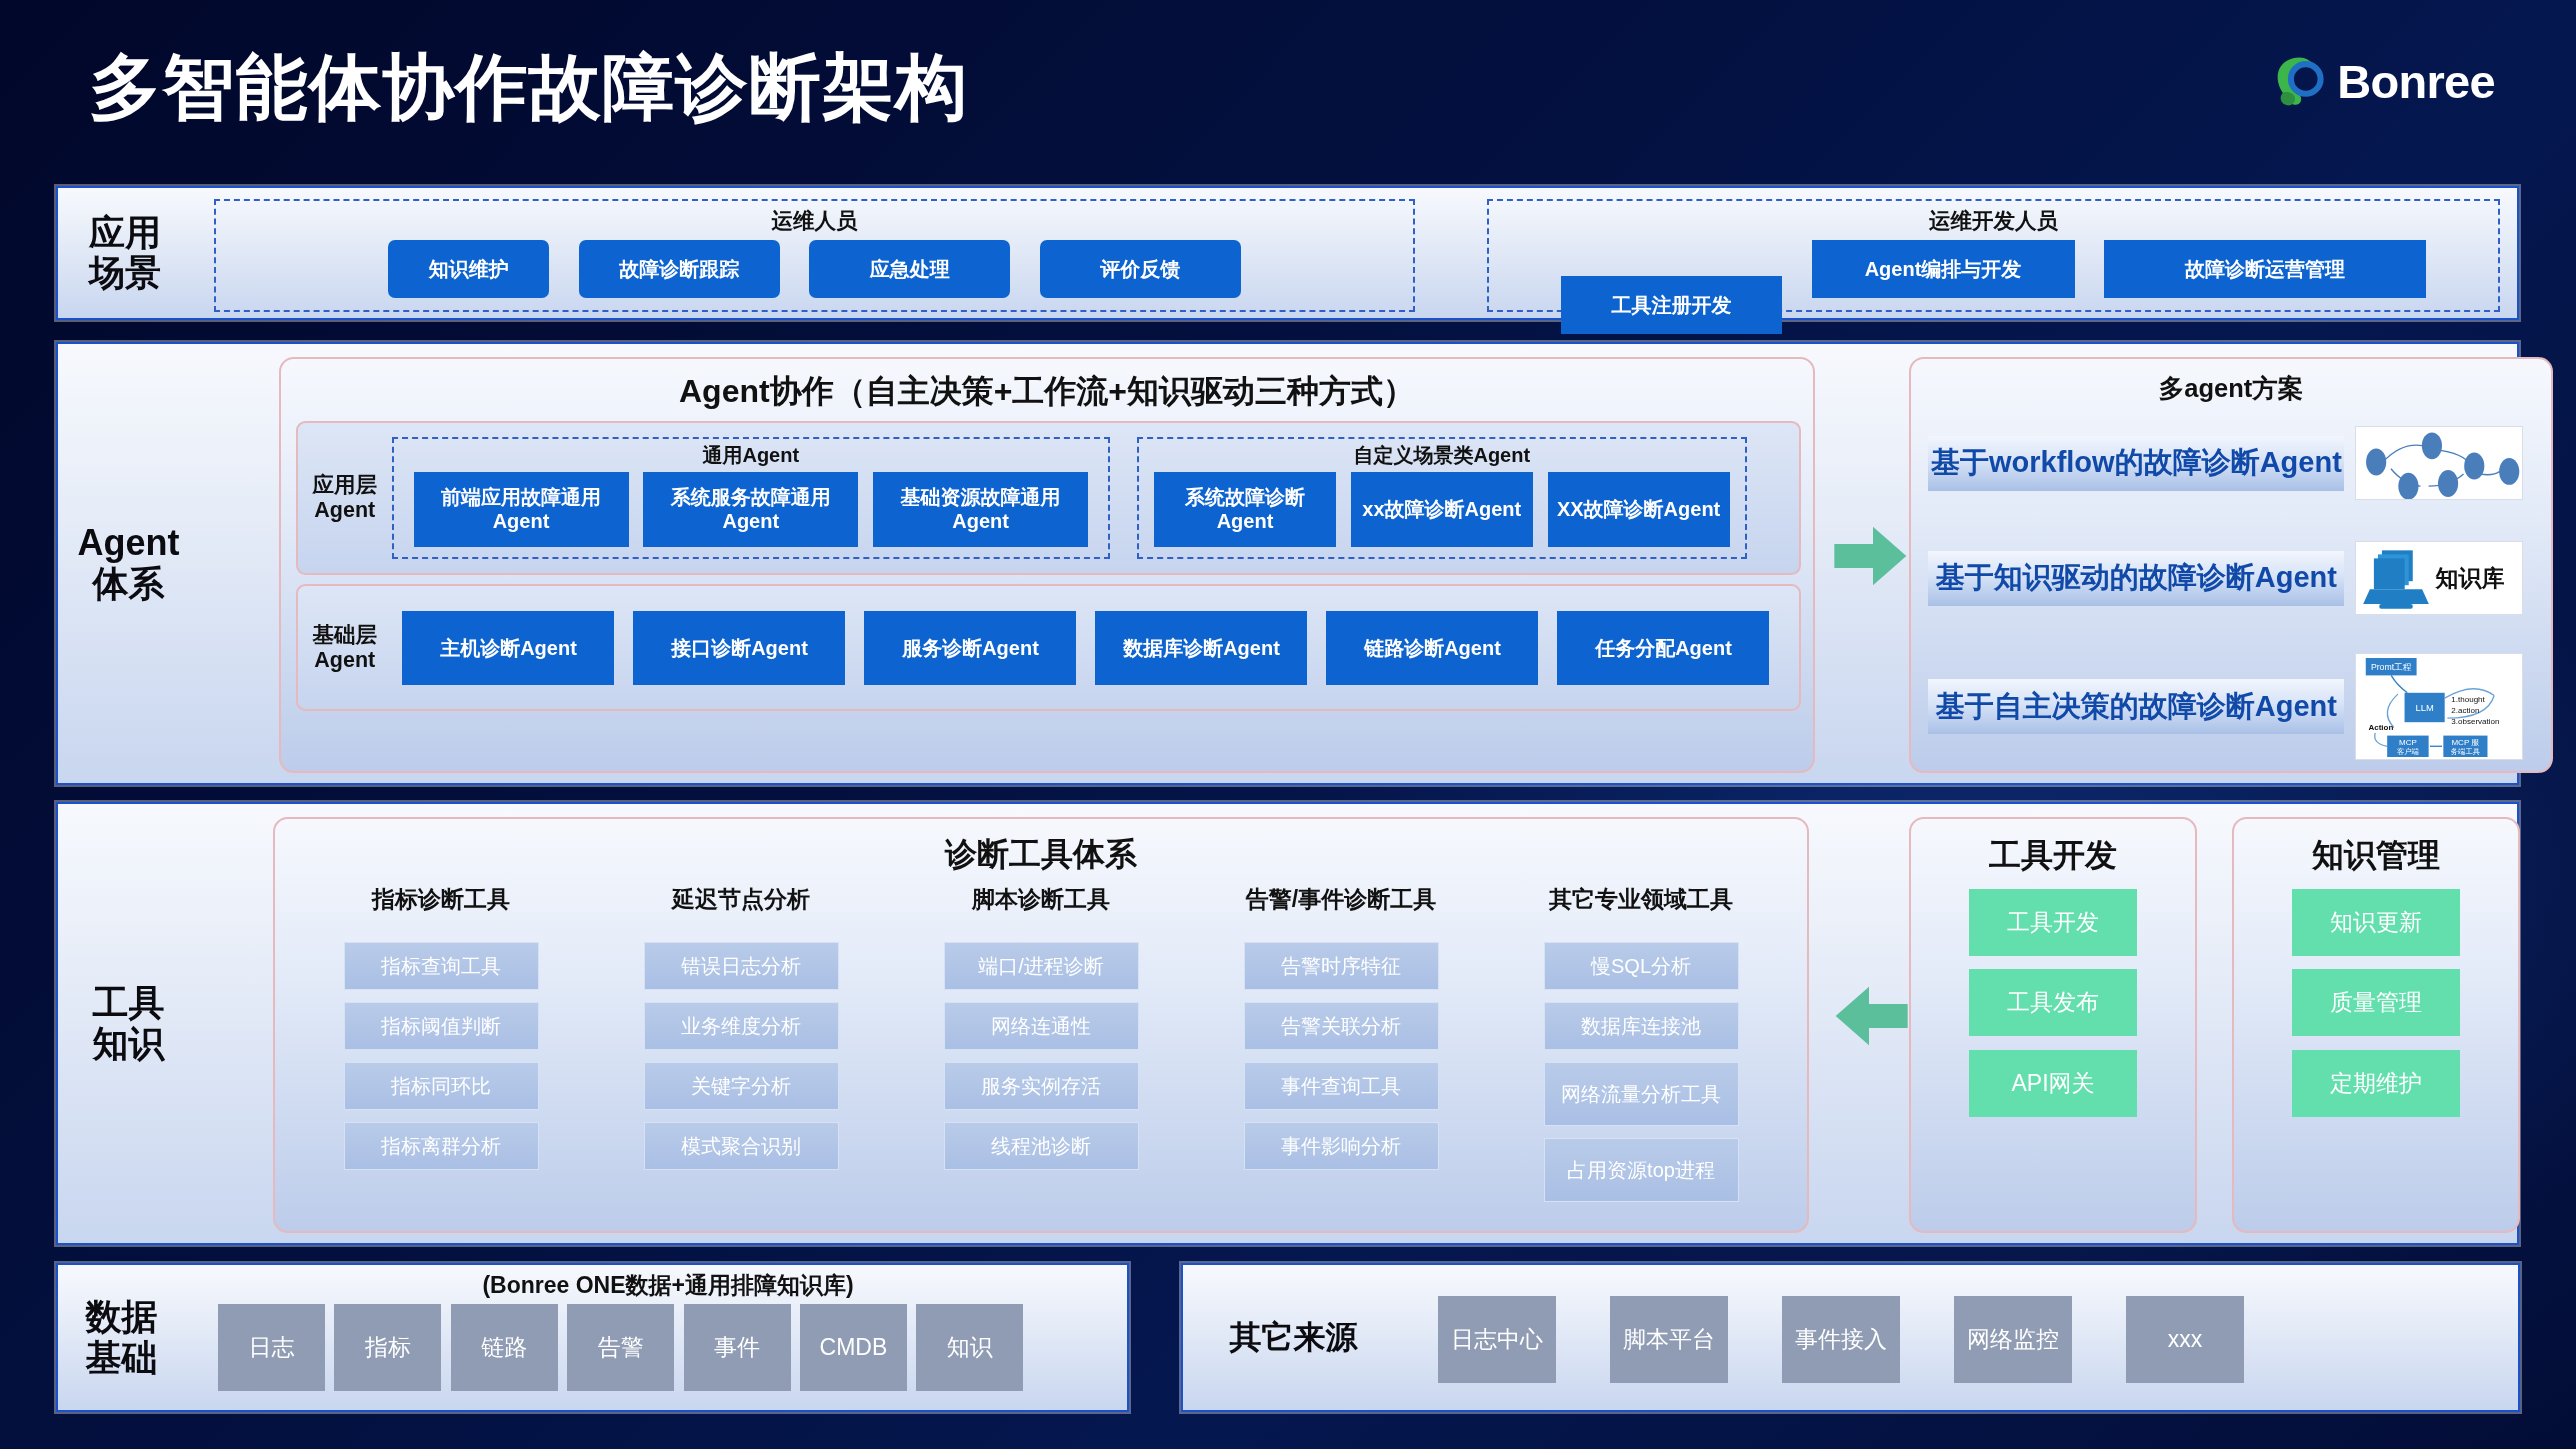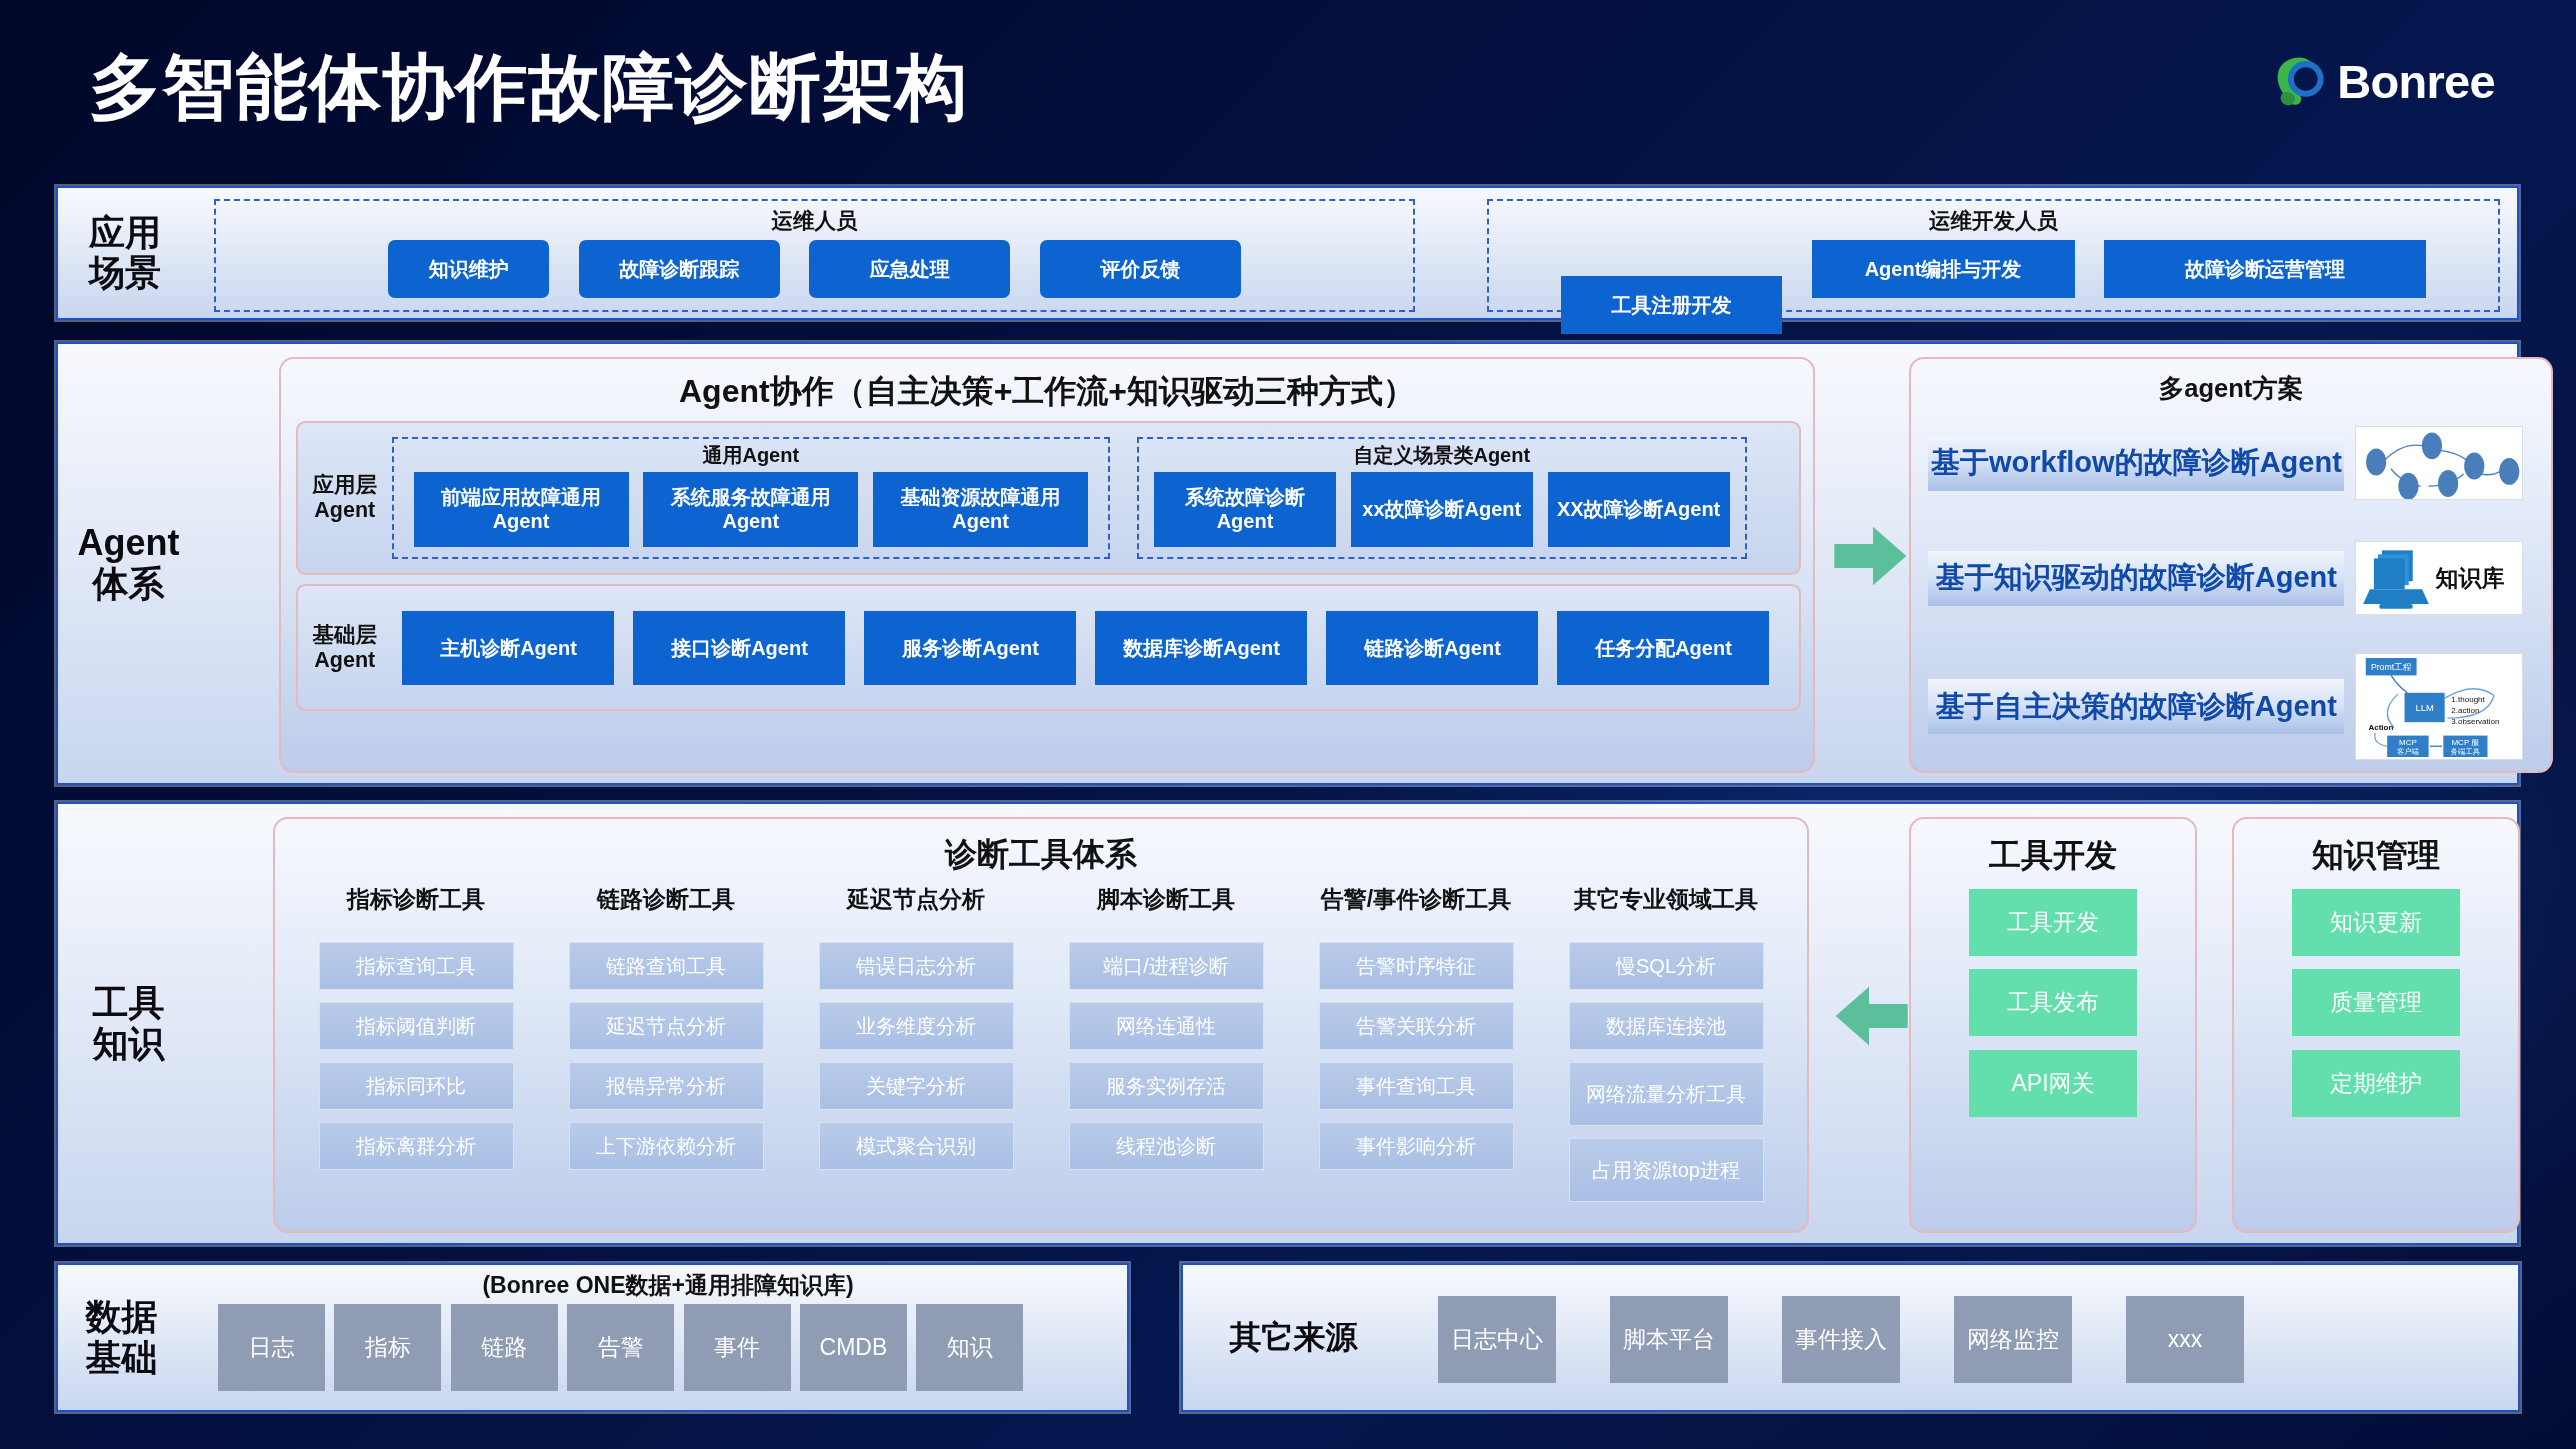--- a/index.html
+++ b/index.html
@@ -348,27 +348,20 @@
     <div class="rpanel-title">诊断工具体系</div>
     <div class="toolcols">
       <div class="toolcol">
         <div class="toolcol-h">指标诊断工具</div>
         <div class="toolitem">指标查询工具</div>
         <div class="toolitem">指标阈值判断</div>
         <div class="toolitem">指标同环比</div>
         <div class="toolitem">指标离群分析</div>
       </div>
       <div class="toolcol">
-        <div class="toolcol-h">链路诊断工具</div>
-        <div class="toolitem">链路查询工具</div>
-        <div class="toolitem">延迟节点分析</div>
-        <div class="toolitem">报错异常分析</div>
-        <div class="toolitem">上下游依赖分析</div>
-      </div>
-      <div class="toolcol">
         <div class="toolcol-h">延迟节点分析</div>
         <div class="toolitem">错误日志分析</div>
         <div class="toolitem">业务维度分析</div>
         <div class="toolitem">关键字分析</div>
         <div class="toolitem">模式聚合识别</div>
       </div>
       <div class="toolcol">
         <div class="toolcol-h">脚本诊断工具</div>
         <div class="toolitem">端口/进程诊断</div>
         <div class="toolitem">网络连通性</div>

